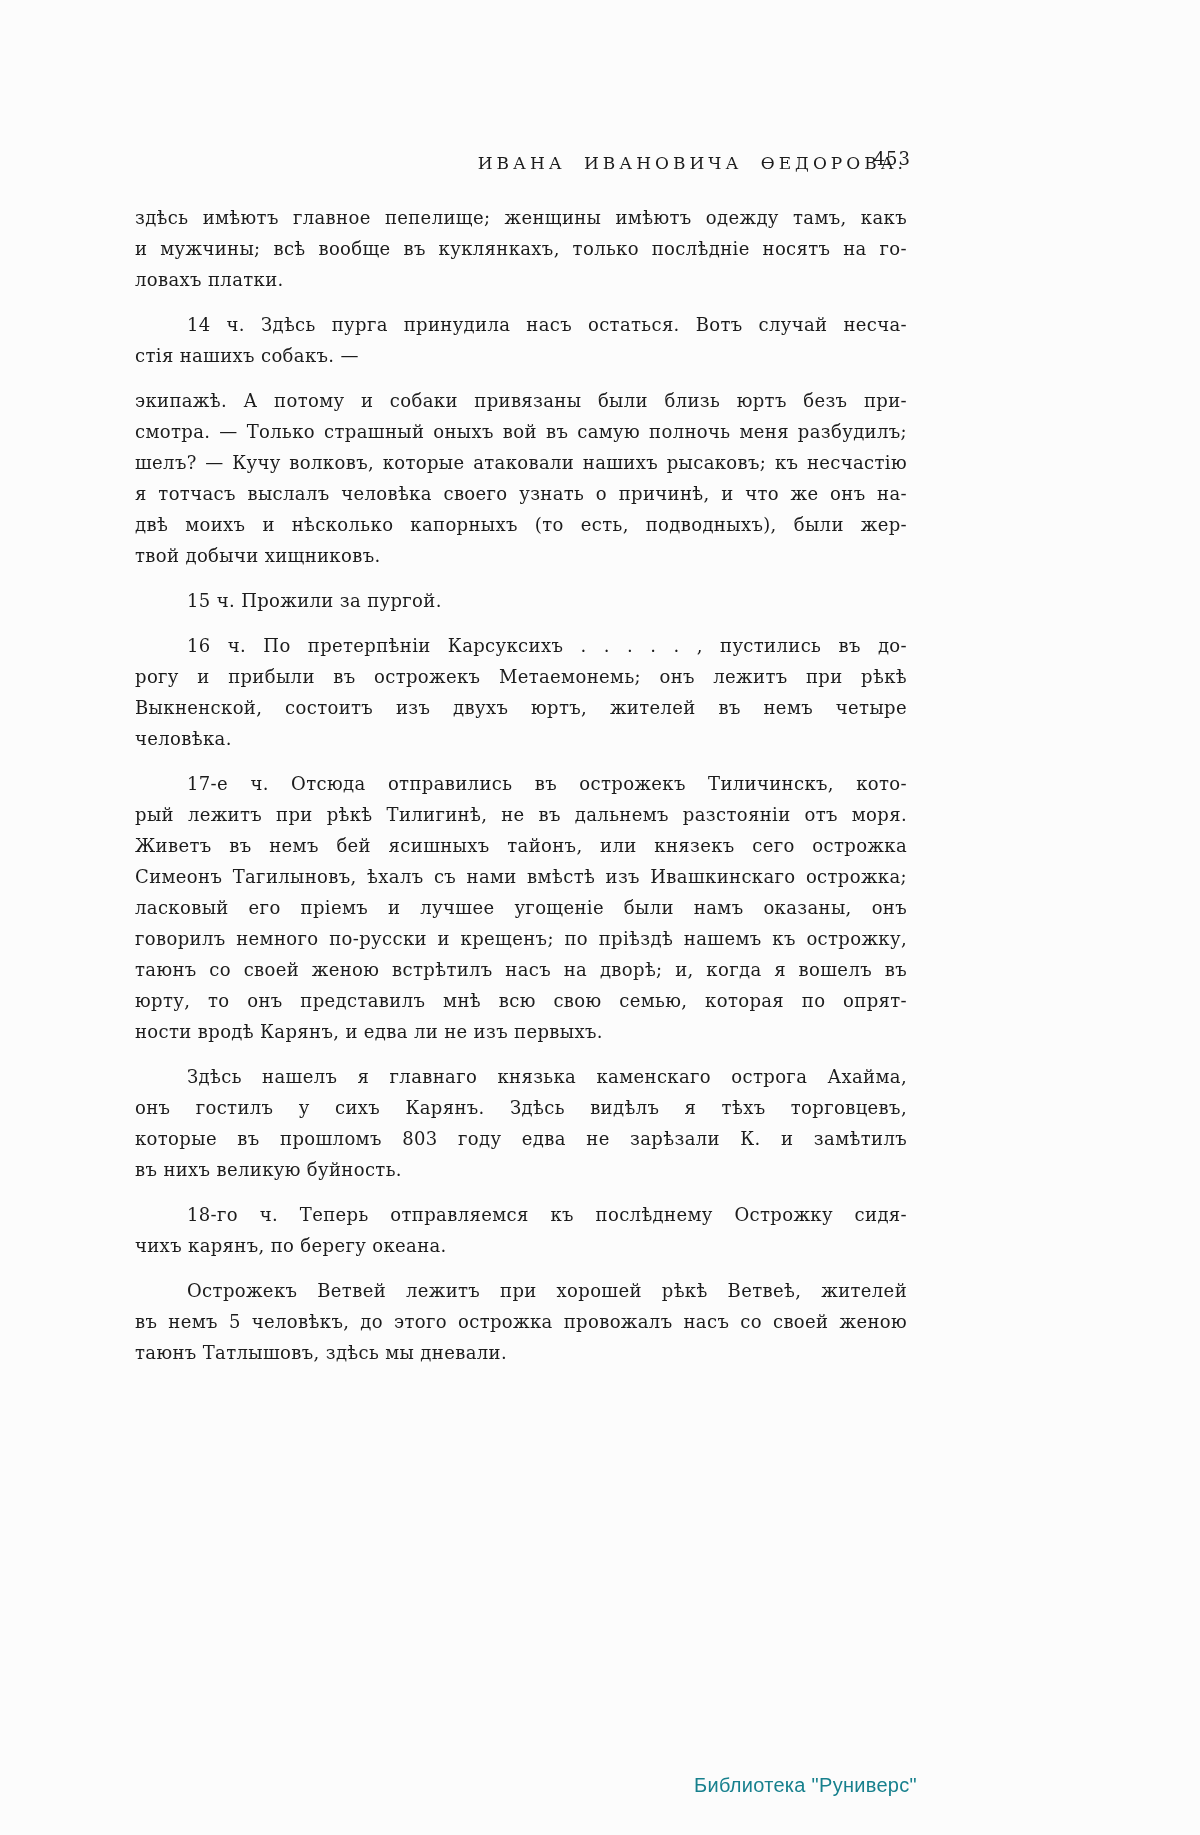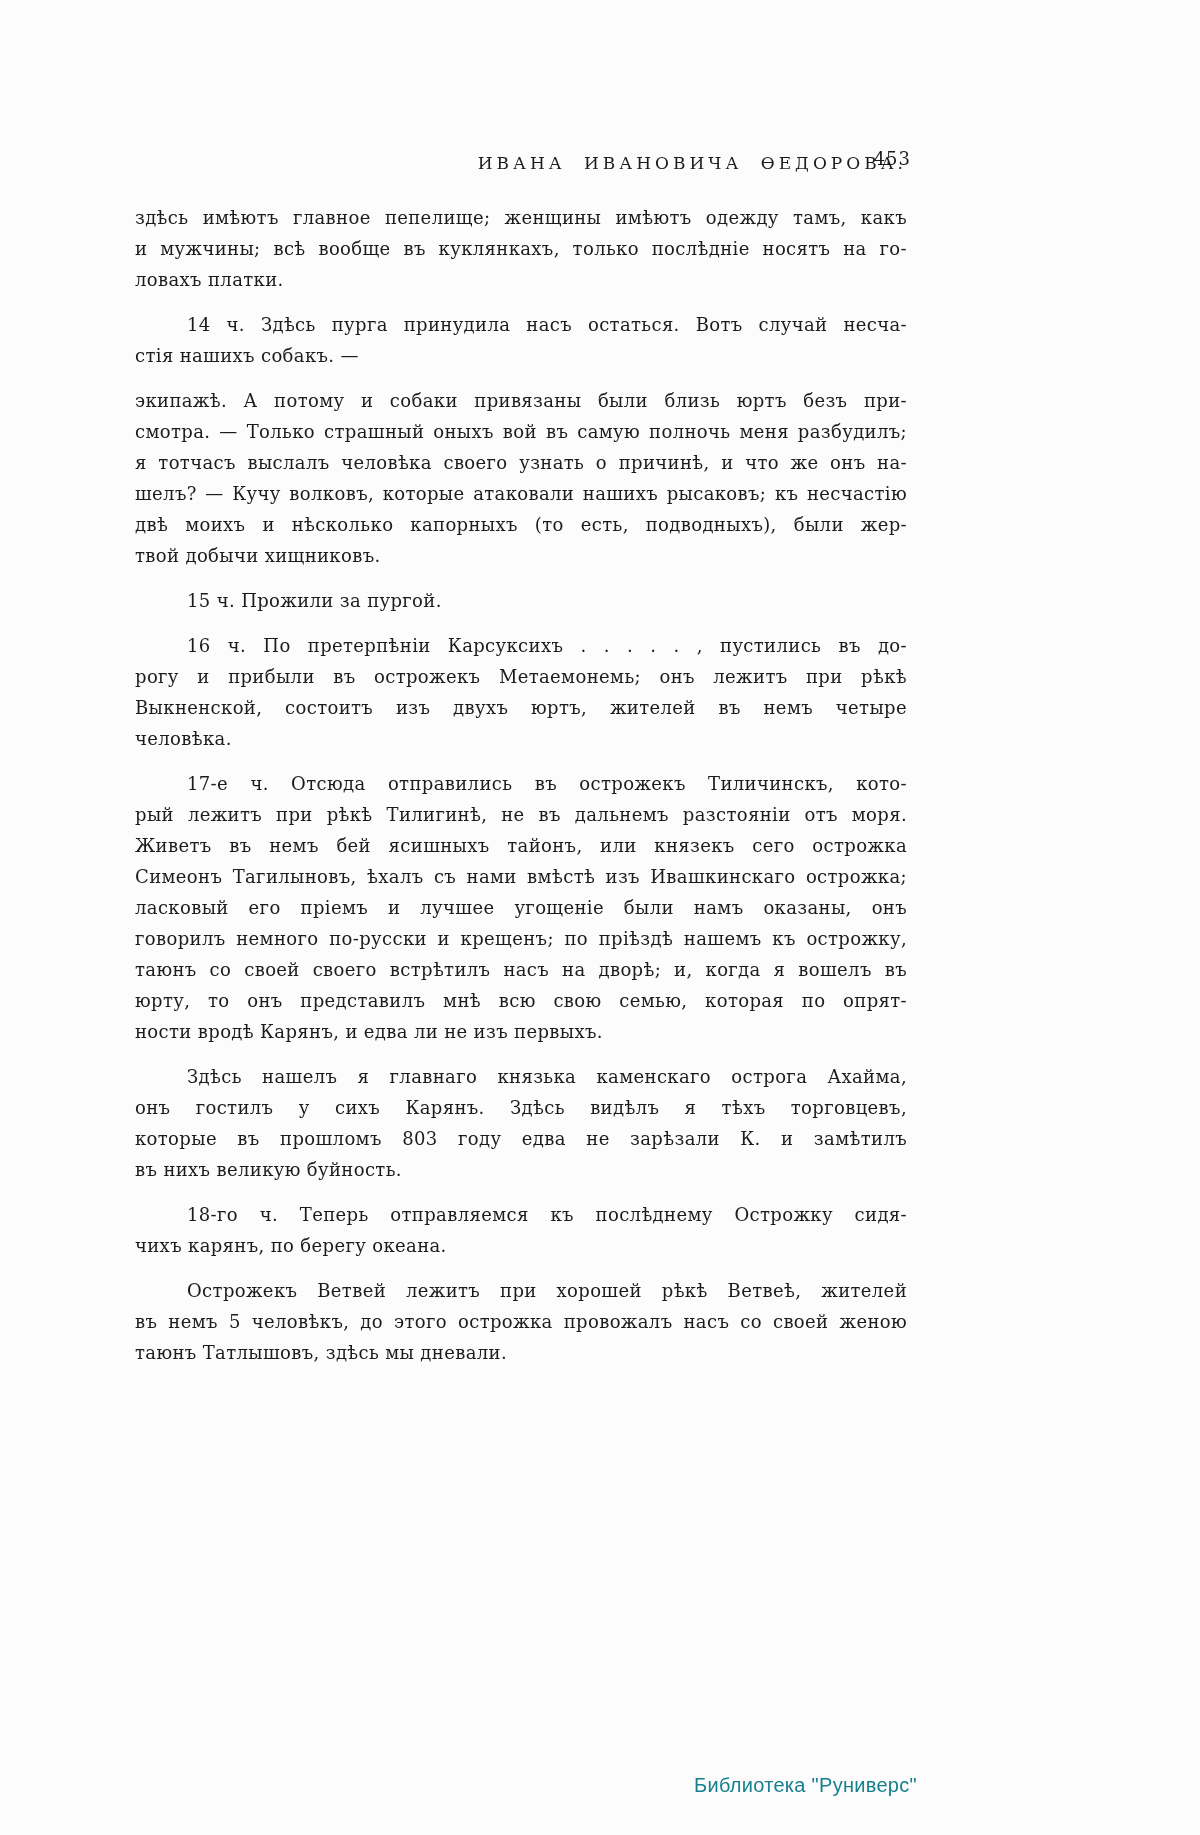--- a/index.html
+++ b/index.html
@@ -86,22 +86,22 @@
   </div>
 
   <div class="para">
     <div class="line first">14 ч. Здѣсь пурга принудила насъ остаться. Вотъ случай несча-</div>
     <div class="line last">стія нашихъ собакъ. —</div>
   </div>
 
   <div class="para">
     <div class="line">экипажѣ. А потому и собаки привязаны были близь юртъ безъ при-</div>
     <div class="line">смотра. — Только страшный оныхъ вой въ самую полночь меня разбудилъ;</div>
+    <div class="line">шелъ? — Кучу волковъ, которые атаковали нашихъ рысаковъ; къ несчастію</div>
     <div class="line">я тотчасъ выслалъ человѣка своего узнать о причинѣ, и что же онъ на-</div>
-    <div class="line">шелъ? — Кучу волковъ, которые атаковали нашихъ рысаковъ; къ несчастію</div>
     <div class="line">двѣ моихъ и нѣсколько капорныхъ (то есть, подводныхъ), были жер-</div>
     <div class="line last">твой добычи хищниковъ.</div>
   </div>
 
   <div class="para">
     <div class="line first last">15 ч. Прожили за пургой.</div>
   </div>
 
   <div class="para">
     <div class="line first">16 ч. По претерпѣніи Карсуксихъ . . . . . , пустились въ до-</div>
@@ -110,21 +110,21 @@
     <div class="line last">человѣка.</div>
   </div>
 
   <div class="para">
     <div class="line first">17-е ч. Отсюда отправились въ острожекъ Тиличинскъ, кото-</div>
     <div class="line">рый лежитъ при рѣкѣ Тилигинѣ, не въ дальнемъ разстояніи отъ моря.</div>
     <div class="line">Живетъ въ немъ бей ясишныхъ тайонъ, или князекъ сего острожка</div>
     <div class="line">Симеонъ Тагилыновъ, ѣхалъ съ нами вмѣстѣ изъ Ивашкинскаго острожка;</div>
     <div class="line">ласковый его пріемъ и лучшее угощеніе были намъ оказаны, онъ</div>
     <div class="line">говорилъ немного по-русски и крещенъ; по пріѣздѣ нашемъ къ острожку,</div>
-    <div class="line">таюнъ со своей своего встрѣтилъ насъ на дворѣ; и, когда я вошелъ въ</div>
+    <div class="line">таюнъ со своей женою встрѣтилъ насъ на дворѣ; и, когда я вошелъ въ</div>
     <div class="line">юрту, то онъ представилъ мнѣ всю свою семью, которая по опрят-</div>
     <div class="line last">ности вродѣ Карянъ, и едва ли не изъ первыхъ.</div>
   </div>
 
   <div class="para">
     <div class="line first">Здѣсь нашелъ я главнаго князька каменскаго острога Ахайма,</div>
     <div class="line">онъ гостилъ у сихъ Карянъ. Здѣсь видѣлъ я тѣхъ торговцевъ,</div>
     <div class="line">которые въ прошломъ 803 году едва не зарѣзали К. и замѣтилъ</div>
     <div class="line last">въ нихъ великую буйность.</div>
   </div>

